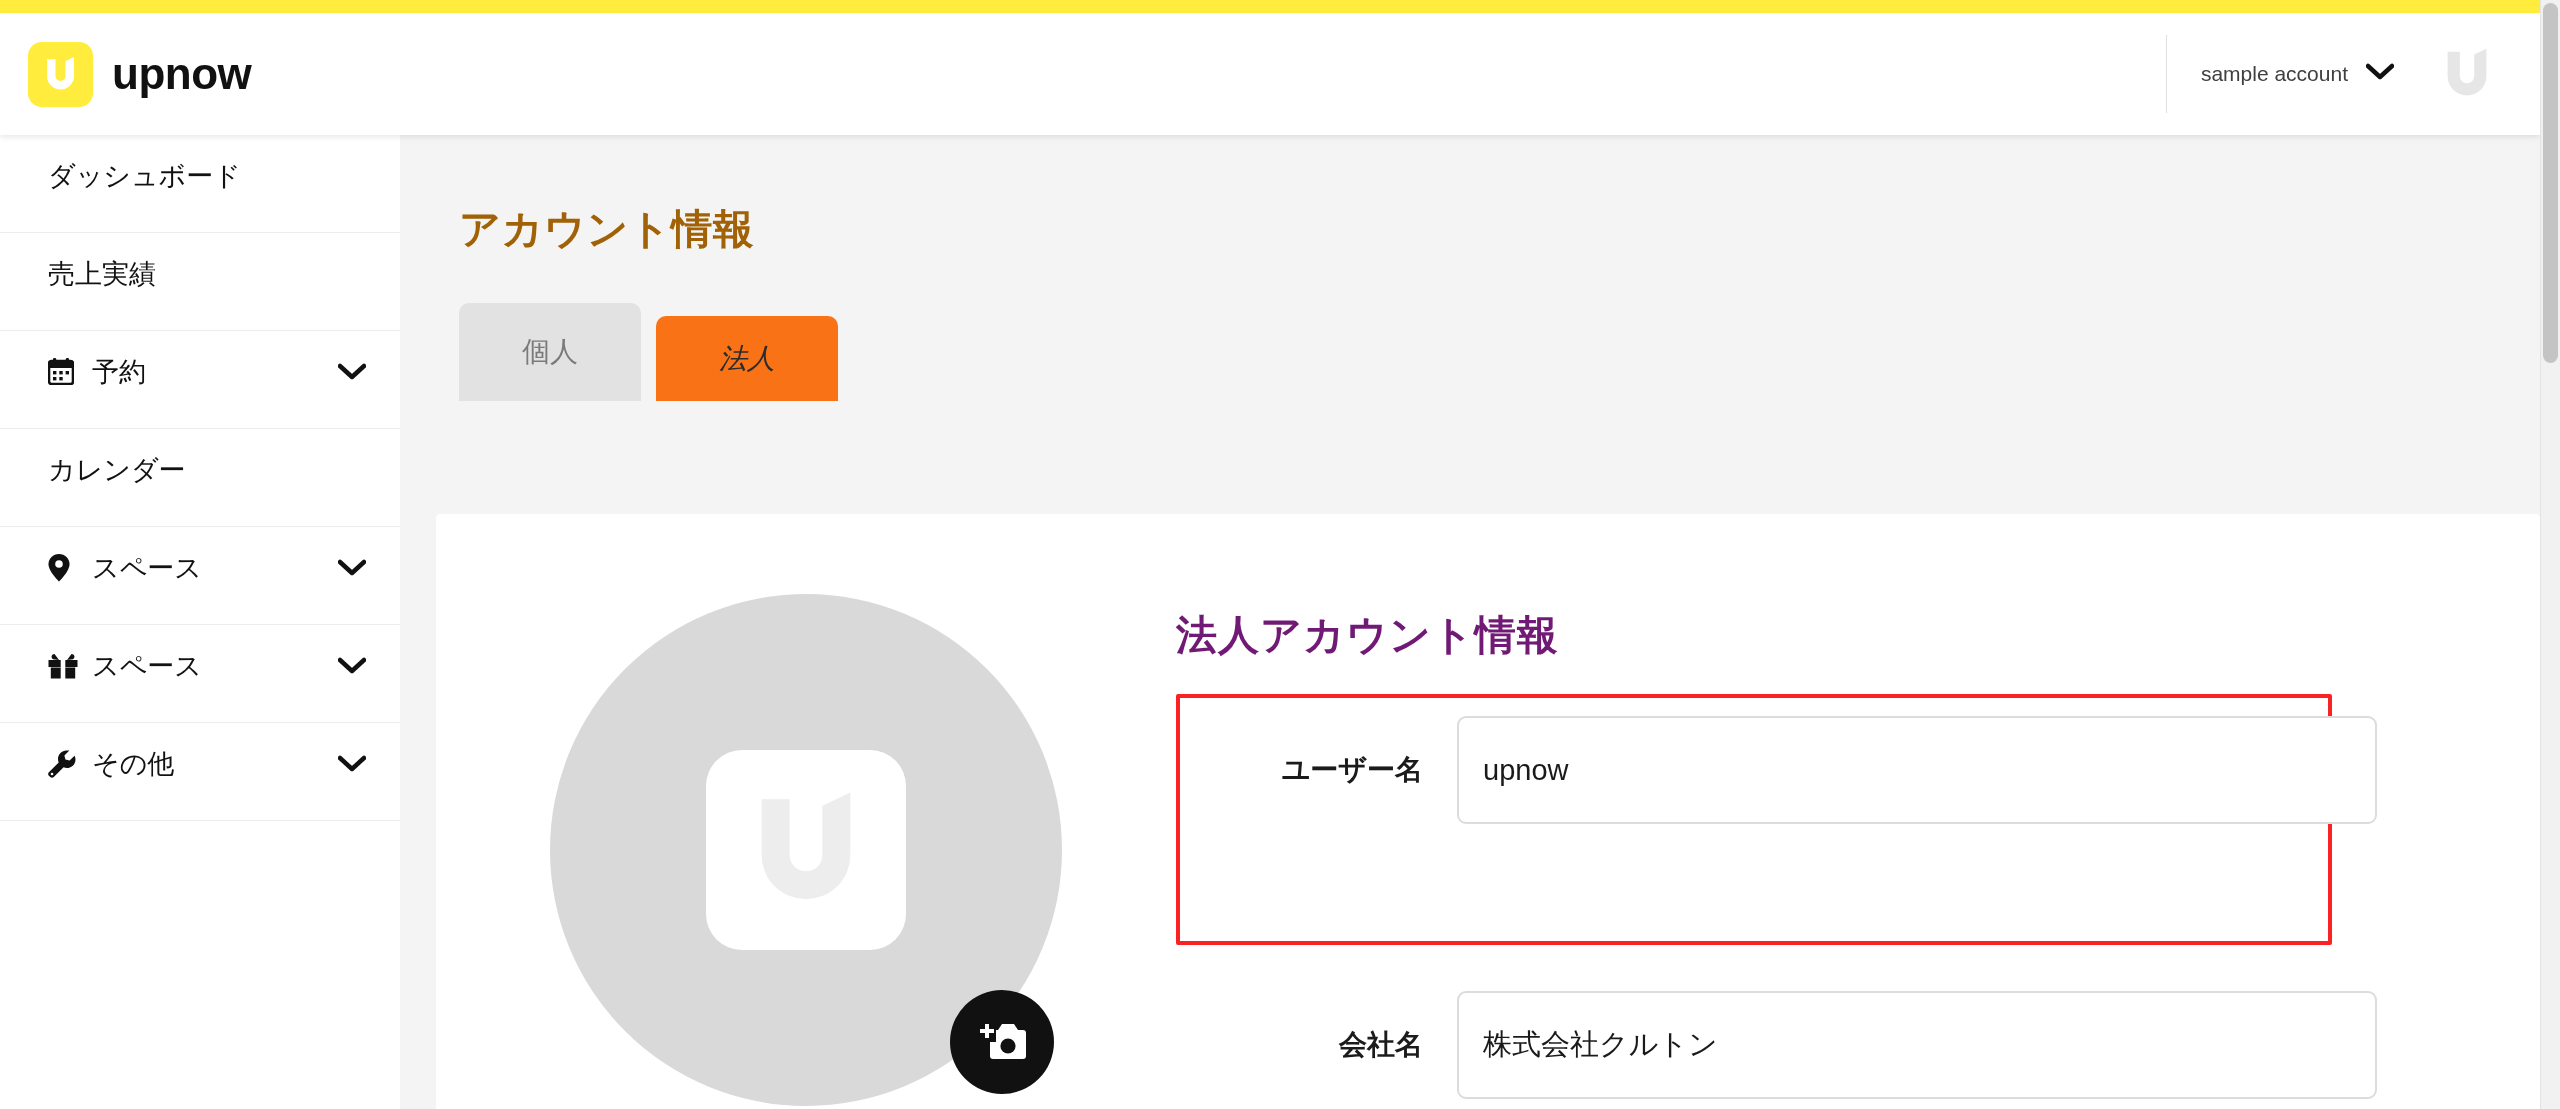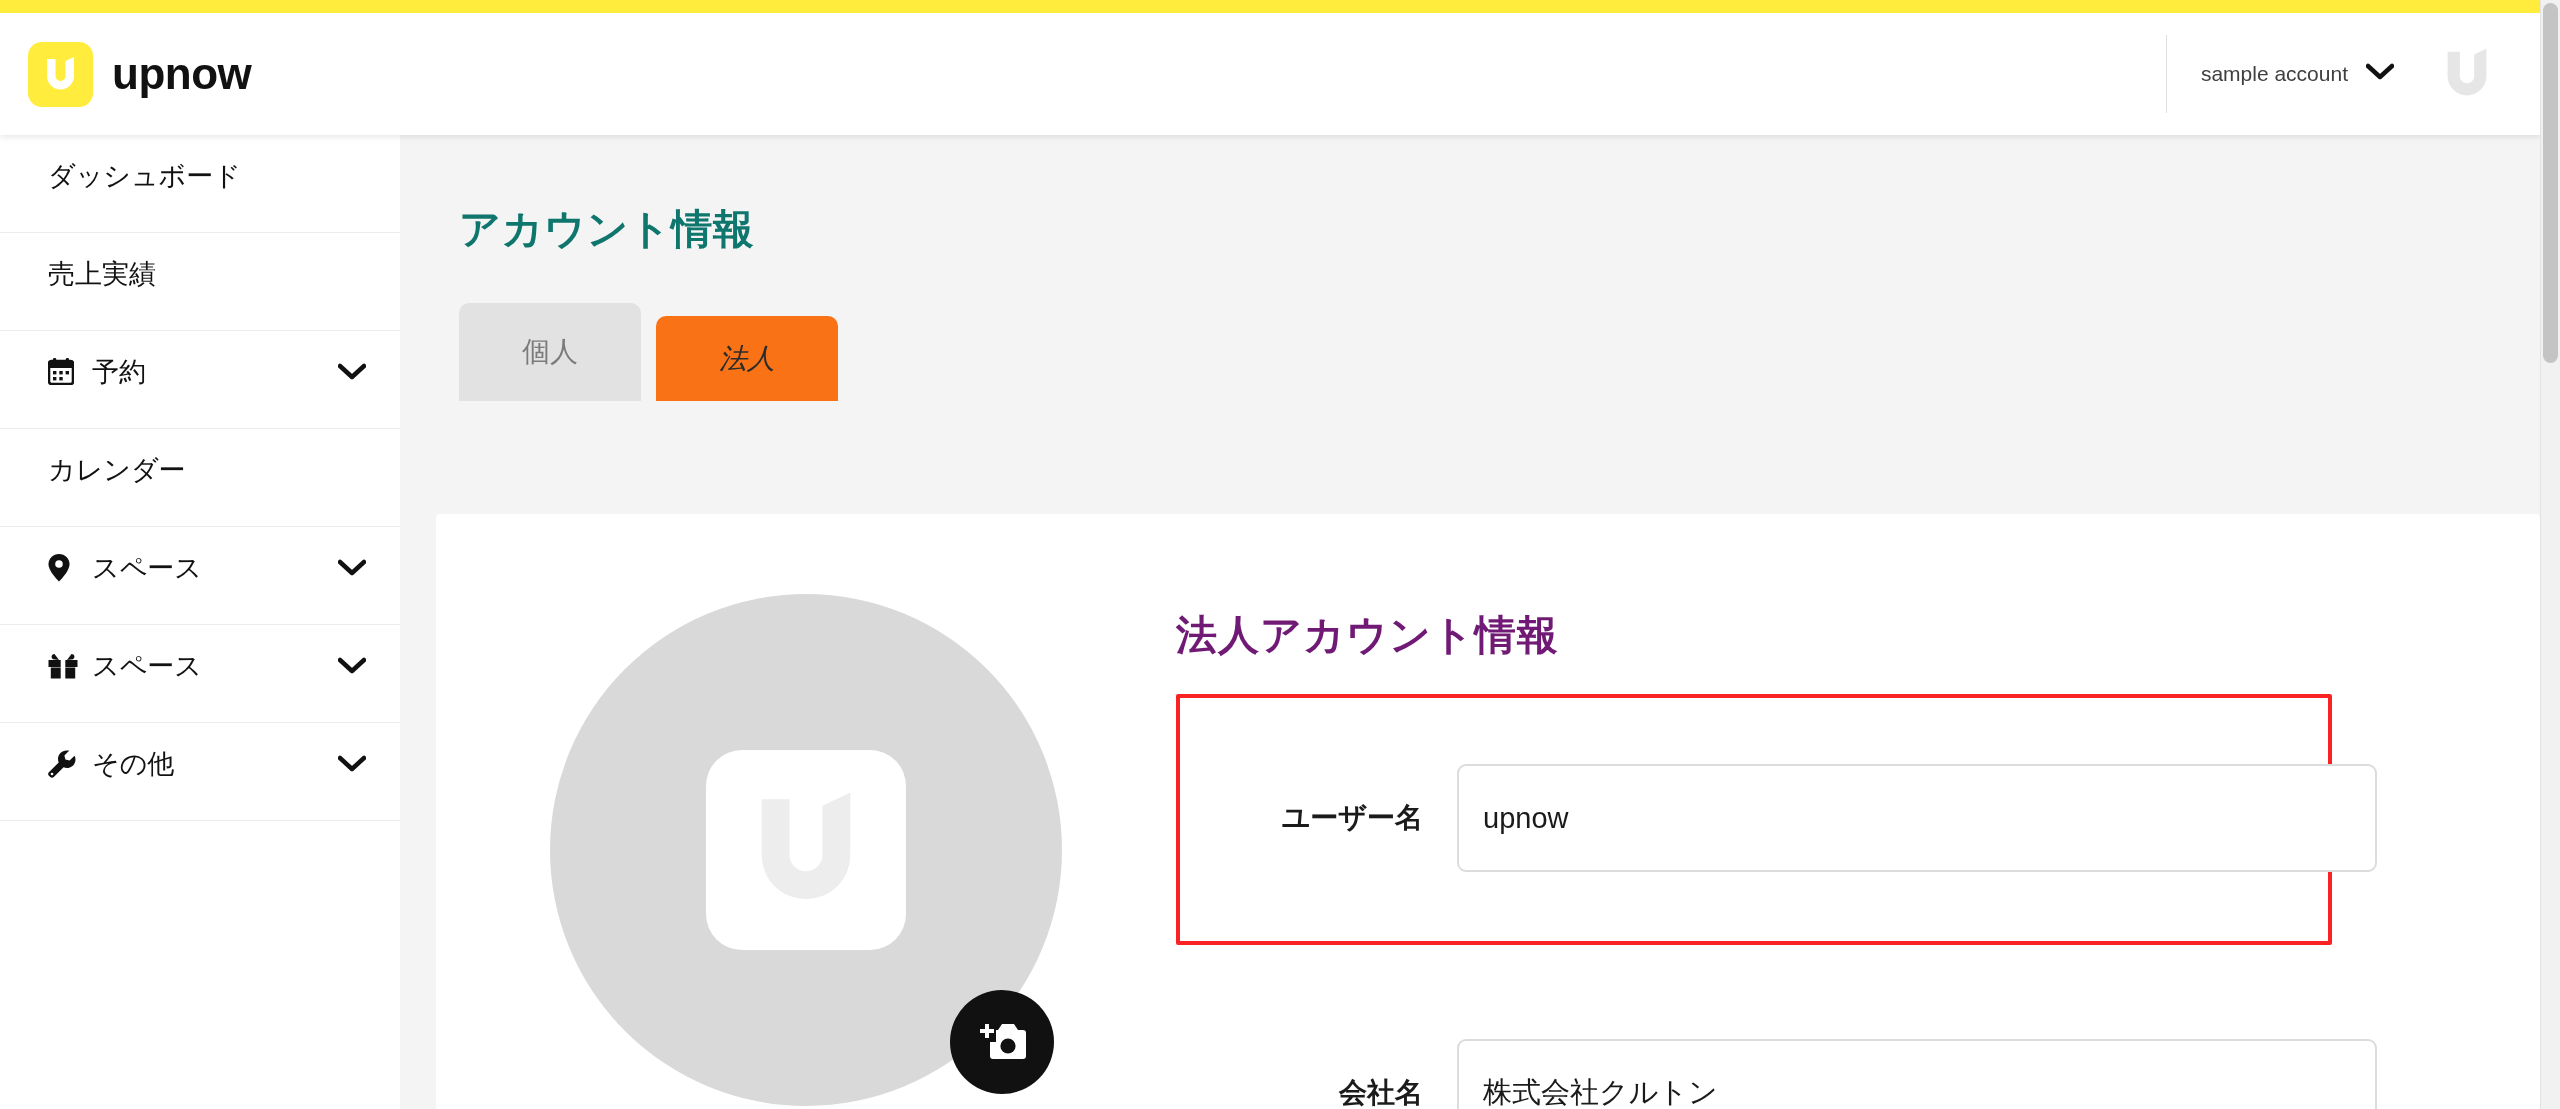--- a/index.html
+++ b/index.html
@@ -133,21 +133,21 @@
   .main {
     position: absolute;
     top: 135px; left: 400px;
     width: 2140px;
     height: 974px;
     background: #f4f4f4;
     overflow: hidden;
   }
   .page-title {
     font-size: 41px;
-    color: #0f766e;
+    color: #a16207;
     margin: 67px 0 0 59px;
     letter-spacing: 0.5px;
   }
 
   .tabs {
     display: flex;
     align-items: flex-end;
     margin: 59px 0 0 59px;
     height: 85px;
   }
@@ -227,21 +227,20 @@
   .form-heading {
     font-size: 41px;
     color: #701a75;
     margin: 22px 0 0 0;
     letter-spacing: 1px;
   }
 
   .field-group {
     display: flex;
     align-items: flex-start;
-    margin-top: 48px;
   }
   .field-label {
     width: 245px;
     flex: none;
     text-align: right;
     padding-right: 34px;
     font-size: 28px;
     font-weight: 700;
     color: #1b1b1b;
     line-height: 108px;

